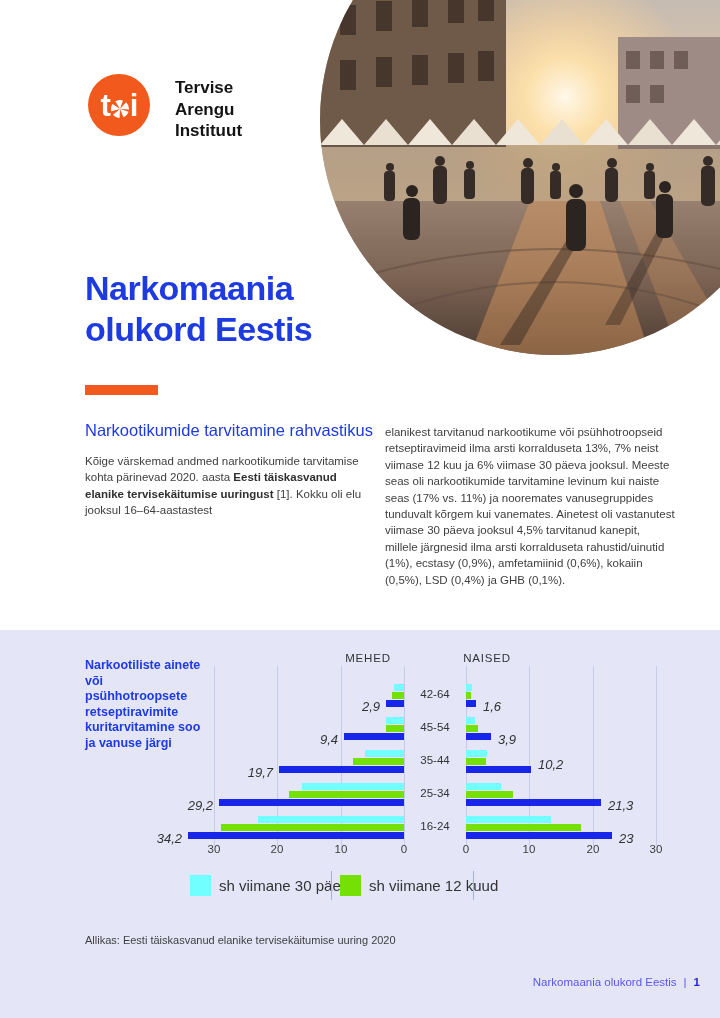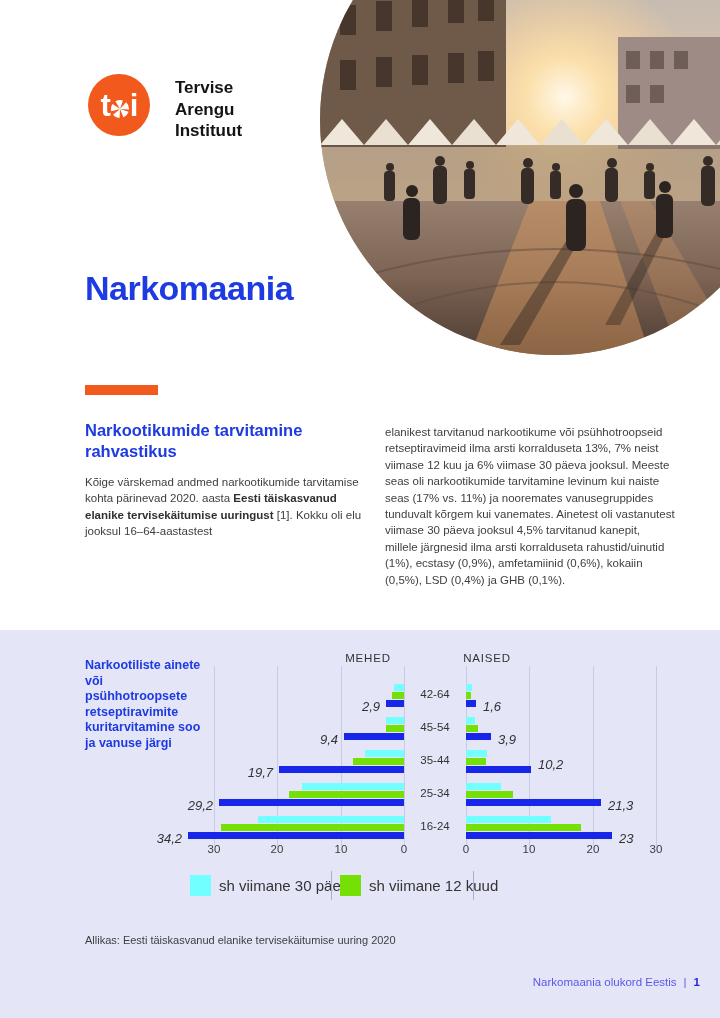--- a/index.html
+++ b/index.html
@@ -30,21 +30,21 @@
     position:absolute; left:85px; top:268px;
     font-size:34px; font-weight:bold; line-height:41px; color:#1e3ae1; letter-spacing:-0.5px;
   }
   .accent-divider {
     position:absolute; left:85px; top:385px; width:73px; height:10px; background:#f1591d;
   }
   
   .col-left  { position:absolute; left:85px;  top:420px; width:290px; }
   .col-right { position:absolute; left:385px; top:424px; width:290px; }
   .section-heading {
-    font-size:16.5px; font-weight:bold; line-height:21px; color:#1e3ae1; margin-bottom:12px;
+    font-size:16.5px; font-weight:normal; line-height:21px; color:#1e3ae1; margin-bottom:12px;
   }
   .body-text { font-size:11.5px; line-height:16.4px; color:#3e3e3e; }
   .body-text + .body-text { }
   .body-text b { color:#303030; }
   
   .chart-panel {
     position:absolute; left:0; top:630px; width:720px; height:388px; background:#e4e6f8;
   }
   .chart-title {
     position:absolute; left:85px; top:28px; width:120px;
@@ -185,20 +185,21 @@
   </div>
 </div>
 <div class="org-name">
   <div>Tervise</div>
   <div>Arengu</div>
   <div>Instituut</div>
 </div>
 
 <div class="page-title">
   <div>Narkomaania</div>
+  <div>olukord Eestis</div>
 </div>
 <div class="accent-divider"></div>
 
 <div class="col-left">
   <div class="section-heading">Narkootikumide tarvitamine rahvastikus</div>
   <p class="body-text"><span>Kõige värskemad andmed narkootikumide tarvitamise kohta pärinevad 2020. aasta </span><b>Eesti täiskasvanud elanike tervisekäitumise uuringust</b><span> [1]. Kokku oli elu jooksul 16–64-aastastest</span></p>
 </div>
 <div class="col-right">
   <p class="body-text">elanikest tarvitanud narkootikume või psühhotroopseid retseptiravimeid ilma arsti korralduseta 13%, 7% neist viimase 12 kuu ja 6% viimase 30 päeva jooksul. Meeste seas oli narkootikumide tarvitamine levinum kui naiste seas (17% vs. 11%) ja nooremates vanusegruppides tunduvalt kõrgem kui vanemates. Ainetest oli vastanutest viimase 30 päeva jooksul 4,5% tarvitanud kanepit, millele järgnesid ilma arsti korralduseta rahustid/uinutid (1%), ecstasy (0,9%), amfetamiinid (0,6%), kokaiin (0,5%), LSD (0,4%) ja GHB (0,1%).</p>
 </div>

